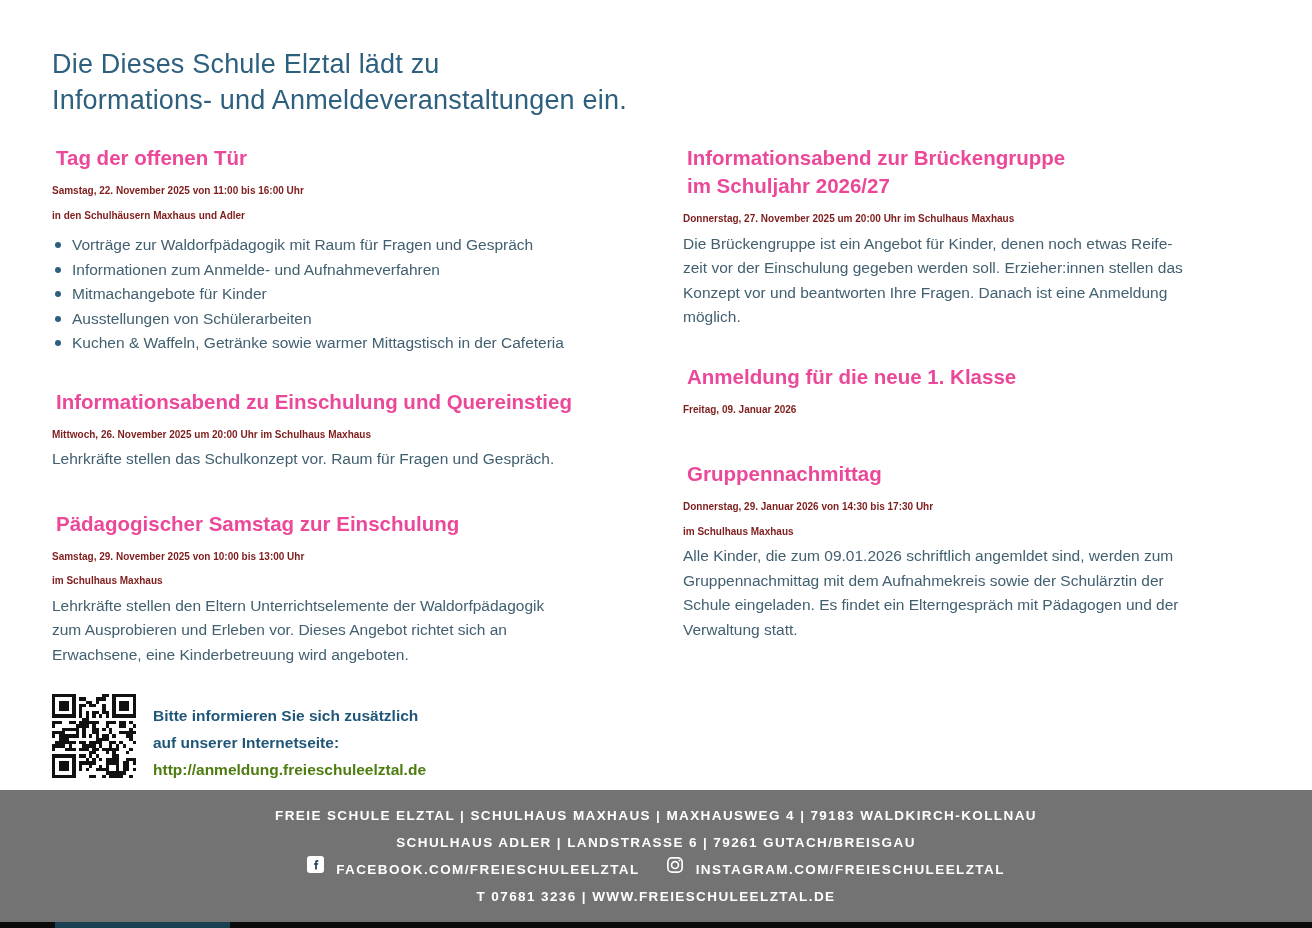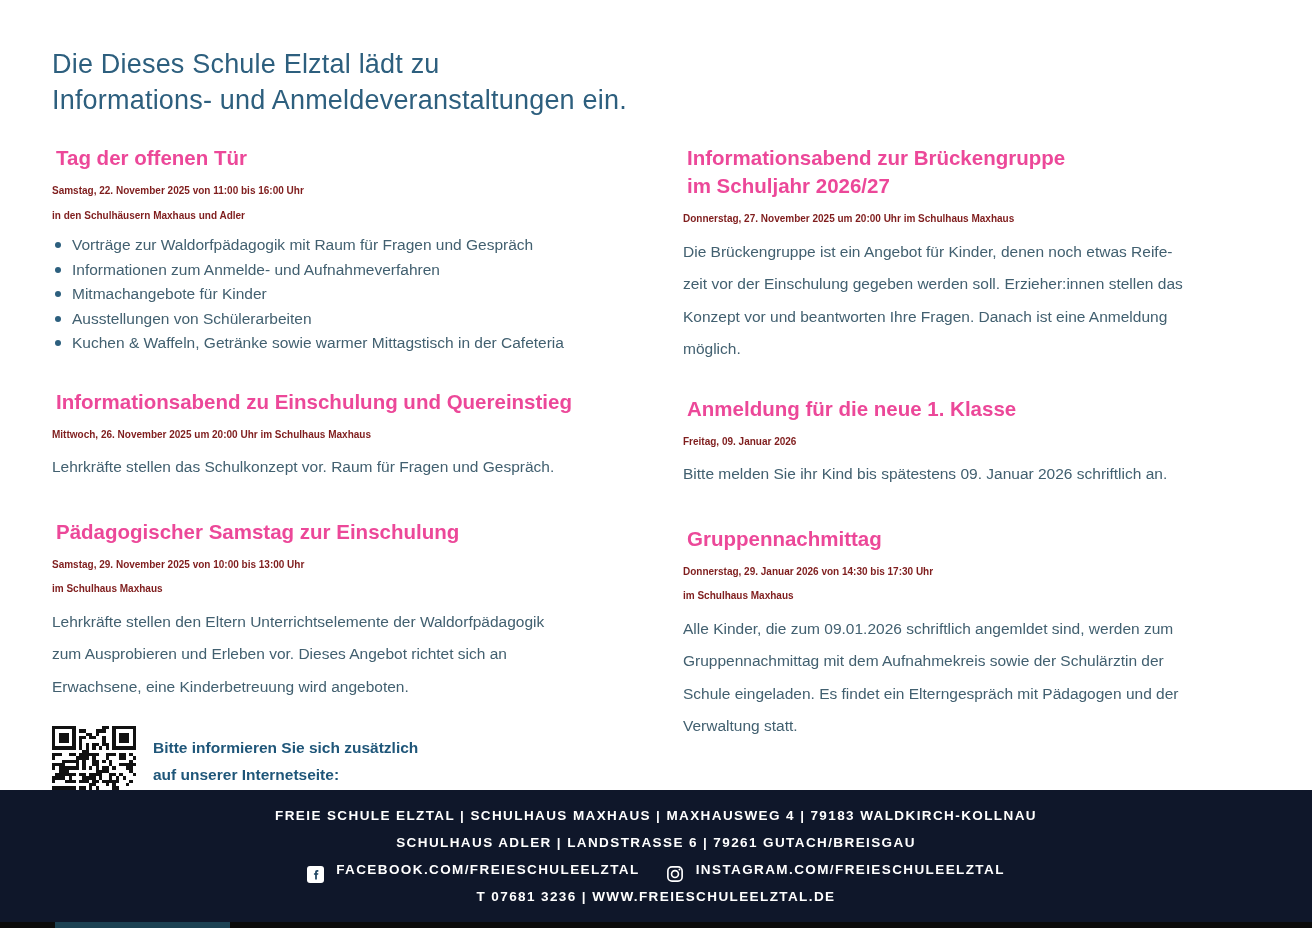--- a/index.html
+++ b/index.html
@@ -39,21 +39,20 @@
   .dateline {
     font-weight: 700;
     color: #7f1d1d;
     font-size: 10px;
     line-height: 24.5px;
   }
   .body-line, .body-par {
     font-size: 15.5px;
     line-height: 24.5px;
     color: #426070;
-    margin-top: 8px;
   }
   .bullets { list-style: none; margin: 5px 0 16px 0; padding: 0; }
   .bullets li {
     position: relative;
     padding-left: 20px;
     font-size: 15.5px;
     line-height: 24.5px;
     color: #426070;
   }
   .bullets li::before {
@@ -74,36 +73,36 @@
     color: #1f5679;
     font-size: 15.5px;
     line-height: 27px;
   }
   .qr-text .link { color: #4d7c0f; text-decoration: none; }
 
   footer {
     position: absolute;
     left: 0; top: 790px;
     width: 1312px; height: 132px;
-    background: #0f172a;
+    background: #737373;
     color: #ffffff;
     display: flex;
     flex-direction: column;
     align-items: center;
     justify-content: center;
     gap: 0;
   }
   .f-line {
     font-size: 13.5px;
     font-weight: 700;
     letter-spacing: 1.4px;
     line-height: 27px;
     white-space: nowrap;
   }
-  .f-social { display: flex; align-items: flex-end; gap: 12px; line-height: 27px; }
+  .f-social { display: flex; align-items: flex-start; gap: 12px; line-height: 27px; }
   .f-social .f-line { letter-spacing: 1.4px; }
   .icon-fb {
     width: 17px; height: 17px;
     background: #ffffff;
     border-radius: 3px;
     display: inline-flex;
     align-items: center; justify-content: center;
     flex: 0 0 auto;
   }
   .icon-fb svg { display: block; }
@@ -191,21 +190,20 @@
           <div class="dateline">Donnerstag, 27. November 2025 um 20:00 Uhr im Schulhaus Maxhaus</div>
           <div class="body-line">Die Brückengruppe ist ein Angebot für Kinder, denen noch etwas Reife-</div>
           <div class="body-line">zeit vor der Einschulung gegeben werden soll. Erzieher:innen stellen das</div>
           <div class="body-line">Konzept vor und beantworten Ihre Fragen. Danach ist eine Anmeldung</div>
           <div class="body-line">möglich.</div>
         </div>
 
         <div class="section" style="margin-top:33px;">
           <h2>Anmeldung für die neue 1. Klasse</h2>
           <div class="dateline">Freitag, 09. Januar 2026</div>
-          <div class="body-line">Bitte melden Sie ihr Kind bis spätestens 09. Januar 2026 schriftlich an.</div>
         </div>
 
         <div class="section" style="margin-top:38px;">
           <h2>Gruppennachmittag</h2>
           <div class="dateline">Donnerstag, 29. Januar 2026 von 14:30 bis 17:30 Uhr</div>
           <div class="dateline">im Schulhaus Maxhaus</div>
           <div class="body-line">Alle Kinder, die zum 09.01.2026 schriftlich angemldet sind, werden zum</div>
           <div class="body-line">Gruppennachmittag mit dem Aufnahmekreis sowie der Schulärztin der</div>
           <div class="body-line">Schule eingeladen. Es findet ein Elterngespräch mit Pädagogen und der</div>
           <div class="body-line">Verwaltung statt.</div>

